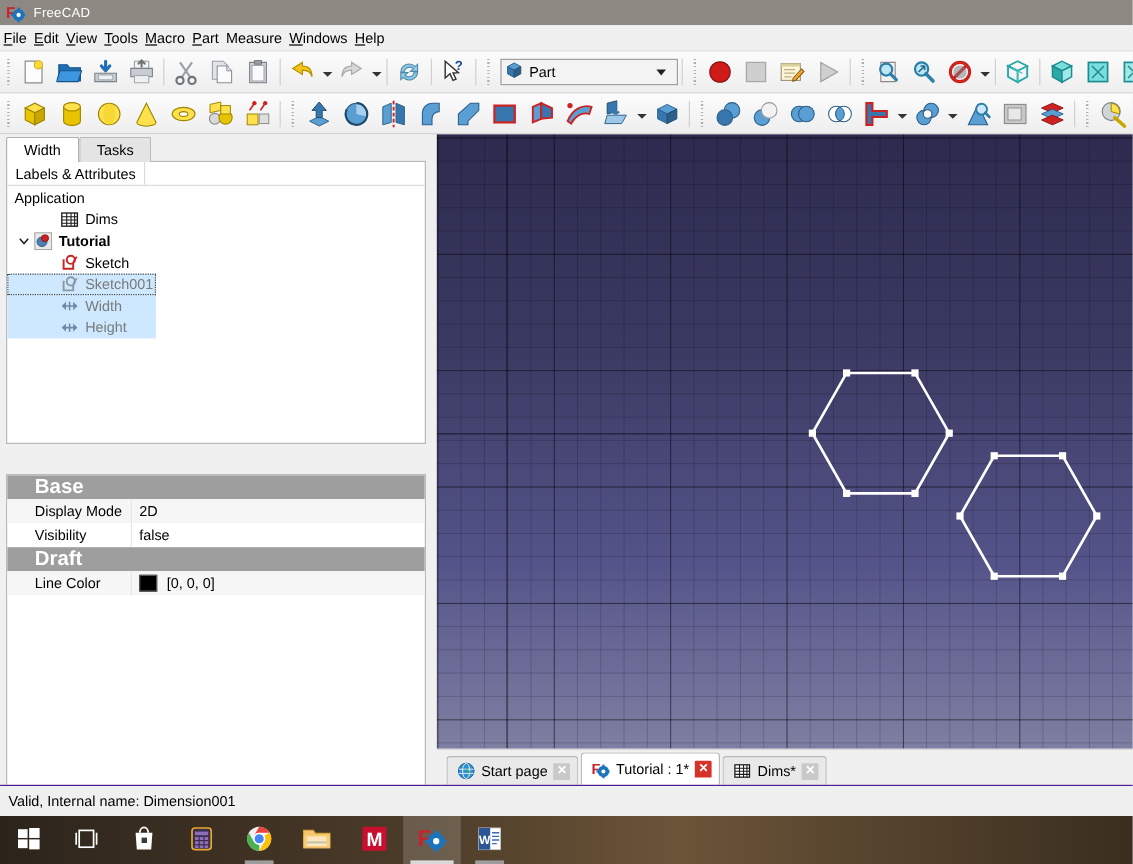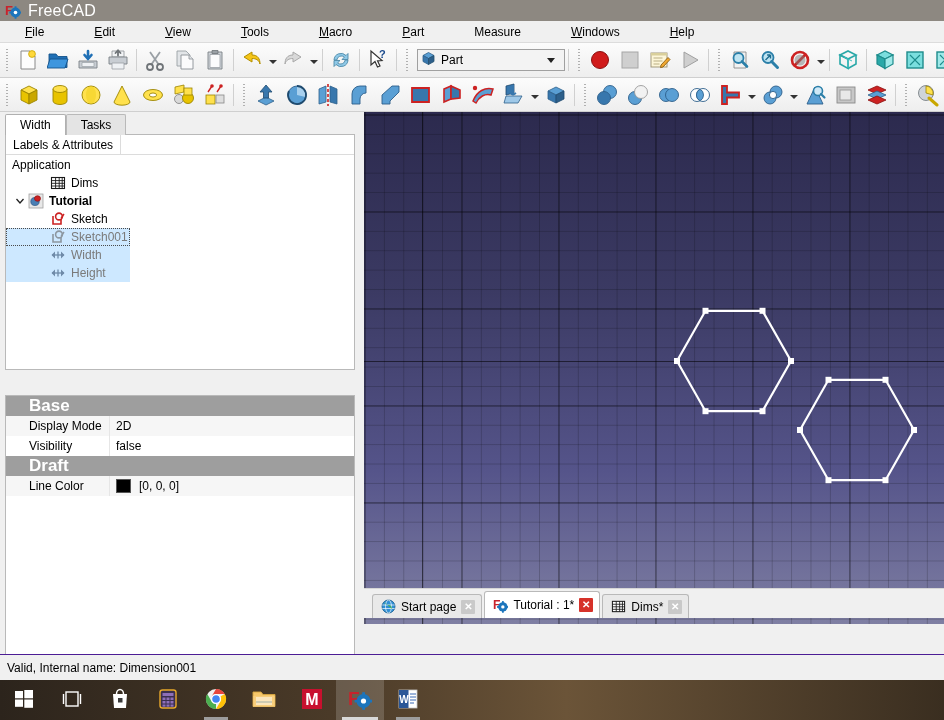--- a/index.html
+++ b/index.html
@@ -19,32 +19,32 @@
 
   
   .titlebar {
     position: absolute; left: 0; top: 0; width: 944px; height: 21px;
     background: #8d8881;
     display: flex; align-items: center;
     padding-left: 5px;
   }
   .titlebar .tb-icon { width: 16px; height: 16px; margin-right: 7px; position: relative; flex: none; }
   .titlebar .tb-title {
-    color: #ffffff; font-size: 16px; letter-spacing: .2px;
+    color: #ffffff; font-size: 11px; letter-spacing: .2px;
   }
 
   
   .menubar {
     position: absolute; left: 0; top: 21px; width: 944px; height: 22px;
     background: #f0f0f0;
     display: flex; align-items: center;
     border-bottom: 1px solid #dcdcdc;
   }
   .menu-item {
-    padding: 3px 25px; font-size: 12px; color: #000; cursor: default;
+    padding: 3px 3px; font-size: 12px; color: #000; cursor: default;
     white-space: nowrap;
   }
   .menu-item u { text-decoration: underline; }
 
   
   .toolbar-row {
     position: absolute; left: 0; width: 944px;
     background: linear-gradient(#fcfcfc, #eeeeee);
     border-bottom: 1px solid #cfcfcf;
     display: flex; align-items: center;
@@ -196,21 +196,21 @@
   .vp-axis-h {
     position: absolute; left: 0; right: 0; height: 1px; background: rgba(0,0,0,0.55);
   }
   .vp-axis-v {
     position: absolute; top: 0; bottom: 0; width: 1px; background: rgba(0,0,0,0.55);
   }
   .vp-svg { position: absolute; inset: 0; }
 
   
   .doc-tabbar {
-    position: absolute; left: 364px; top: 588px; width: 580px; height: 30px;
+    position: absolute; left: 364px; top: 624px; width: 580px; height: 30px;
     background: #f0f0f0;
     display: flex; align-items: flex-end;
     padding-left: 8px;
     border-top: 1px solid #d6d6d6;
   }
   .doc-tab {
     display: flex; align-items: center; gap: 5px;
     height: 24px; padding: 0 6px 0 8px;
     font-size: 12px;
     border: 1px solid #b9b9b9; border-bottom: none;

